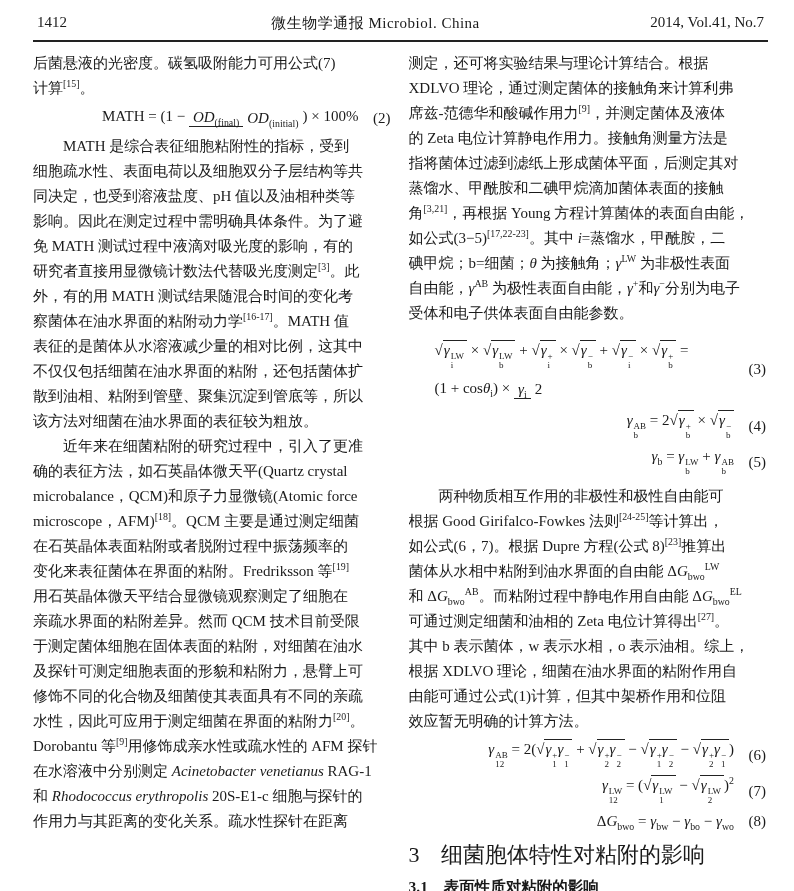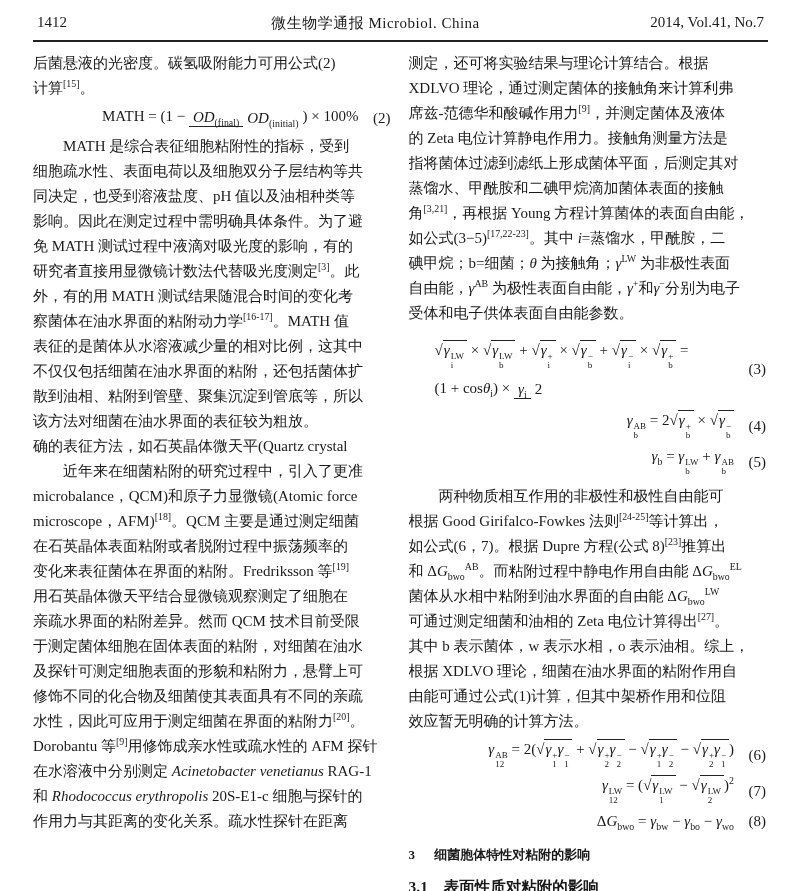--- a/index.html
+++ b/index.html
@@ -33,42 +33,42 @@
   .rad{border-top:1.3px solid #222;padding:1px 3px 0 1px;}
   .s2{display:inline-flex;flex-direction:column;align-items:flex-start;
       font-size:0.60em;line-height:1.05;vertical-align:-0.45em;margin-left:1px;font-style:normal;}
   .s2 .u,.s2 .d{display:block;}
   .frac{display:inline-flex;flex-direction:row;align-items:center;
         vertical-align:middle;line-height:1.2;}
   .fr-t{border-bottom:1.3px solid #222;padding:0 4px;}
   .fr-b{padding:0 4px;}
   .eq3 .f-body{flex:1;}
   
-  .h-sec{font-size:13px;font-weight:bold;margin:12px 0 4px 0;line-height:26px;}
+  .h-sec{font-size:22px;font-weight:normal;margin:12px 0 4px 0;line-height:26px;}
   .h-sec .num{margin-right:16px;}
   .h-sub{font-size:15.5px;font-weight:bold;margin:6px 0 0 0;line-height:25px;}
   .h-sub .num{margin-right:12px;}
 </style>
 </head>
 <body>
 
 <div class="page">
 
   <header>
     <span class="h-left">1412</span>
     <span class="h-center">微生物学通报  Microbiol. China</span>
     <span class="h-right">2014, Vol.41, No.7</span>
   </header>
   <div class="rule"></div>
 
   <main class="cols">
 
     <section class="col">
       <div class="para">
-          <div class="t-line">后菌悬液的光密度。碳氢吸附能力可用公式(2)</div>
+          <div class="t-line">后菌悬液的光密度。碳氢吸附能力可用公式(7)</div>
           <div class="t-line">计算<sup>[15]</sup>。</div>
         </div>
       <div class="formula">
         <span class="f-body">MATH = (1 − <span class="frac">
               <span class="fr-t"><i>OD</i><sub>(final)</sub></span>
               <span class="fr-b"><i>OD</i><sub>(initial)</sub></span>
             </span>) × 100%</span>
         <span class="f-num">(2)</span>
       </div>
       <div class="para">
@@ -79,22 +79,22 @@
           <div class="t-line">免 MATH 测试过程中液滴对吸光度的影响，有的</div>
           <div class="t-line">研究者直接用显微镜计数法代替吸光度测定<sup>[3]</sup>。此</div>
           <div class="t-line">外，有的用 MATH 测试结果随混合时间的变化考</div>
           <div class="t-line">察菌体在油水界面的粘附动力学<sup>[16-17]</sup>。MATH 值</div>
           <div class="t-line">表征的是菌体从水溶液减少量的相对比例，这其中</div>
           <div class="t-line">不仅仅包括细菌在油水界面的粘附，还包括菌体扩</div>
           <div class="t-line">散到油相、粘附到管壁、聚集沉淀到管底等，所以</div>
           <div class="t-line">该方法对细菌在油水界面的表征较为粗放。</div>
         </div>
       <div class="para">
+          <div class="t-line">　　近年来在细菌粘附的研究过程中，引入了更准</div>
           <div class="t-line">确的表征方法，如石英晶体微天平(Quartz crystal</div>
-          <div class="t-line">　　近年来在细菌粘附的研究过程中，引入了更准</div>
           <div class="t-line">microbalance，QCM)和原子力显微镜(Atomic force</div>
           <div class="t-line">microscope，AFM)<sup>[18]</sup>。QCM 主要是通过测定细菌</div>
           <div class="t-line">在石英晶体表面粘附或者脱附过程中振荡频率的</div>
           <div class="t-line">变化来表征菌体在界面的粘附。Fredriksson 等<sup>[19]</sup></div>
           <div class="t-line">用石英晶体微天平结合显微镜观察测定了细胞在</div>
           <div class="t-line">亲疏水界面的粘附差异。然而 QCM 技术目前受限</div>
           <div class="t-line">于测定菌体细胞在固体表面的粘附，对细菌在油水</div>
           <div class="t-line">及探针可测定细胞表面的形貌和粘附力，悬臂上可</div>
           <div class="t-line">修饰不同的化合物及细菌使其表面具有不同的亲疏</div>
           <div class="t-line">水性，因此可应用于测定细菌在界面的粘附力<sup>[20]</sup>。</div>
@@ -169,22 +169,22 @@
               <span class="u">AB</span>
               <span class="d">b</span>
             </span></span>
         <span class="f-num">(5)</span>
       </div>
 
       <div class="para">
           <div class="t-line">　　两种物质相互作用的非极性和极性自由能可</div>
           <div class="t-line">根据 Good Girifalco-Fowkes 法则<sup>[24-25]</sup>等计算出，</div>
           <div class="t-line">如公式(6，7)。根据 Dupre 方程(公式 8)<sup>[23]</sup>推算出</div>
+          <div class="t-line">菌体从水相中粘附到油水界面的自由能 Δ<i>G</i><sub>bwo</sub><sup>LW</sup></div>
           <div class="t-line">和 Δ<i>G</i><sub>bwo</sub><sup>AB</sup>。而粘附过程中静电作用自由能 Δ<i>G</i><sub>bwo</sub><sup>EL</sup></div>
-          <div class="t-line">菌体从水相中粘附到油水界面的自由能 Δ<i>G</i><sub>bwo</sub><sup>LW</sup></div>
           <div class="t-line">可通过测定细菌和油相的 Zeta 电位计算得出<sup>[27]</sup>。</div>
           <div class="t-line">其中 b 表示菌体，w 表示水相，o 表示油相。综上，</div>
           <div class="t-line">根据 XDLVO 理论，细菌在油水界面的粘附作用自</div>
           <div class="t-line">由能可通过公式(1)计算，但其中架桥作用和位阻</div>
           <div class="t-line">效应暂无明确的计算方法。</div>
         </div>
 
       <div class="formula">
         <span class="f-body"><i>γ</i><span class="s2">
               <span class="u">AB</span>

